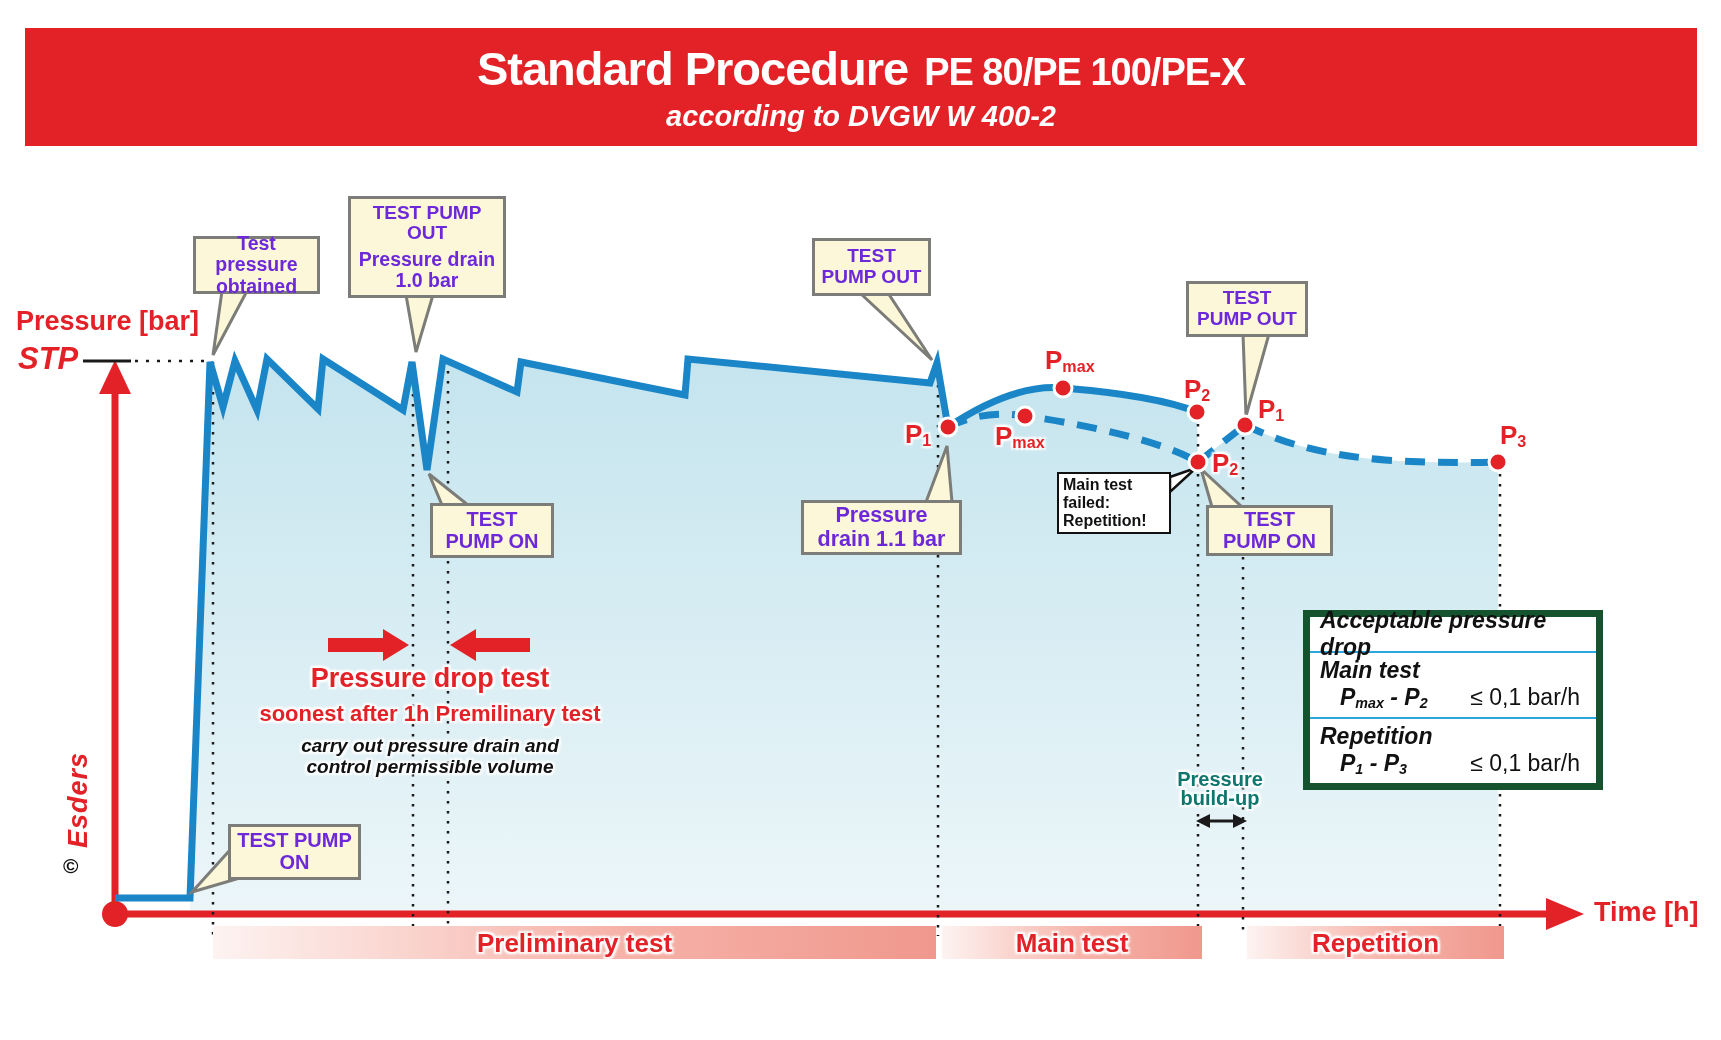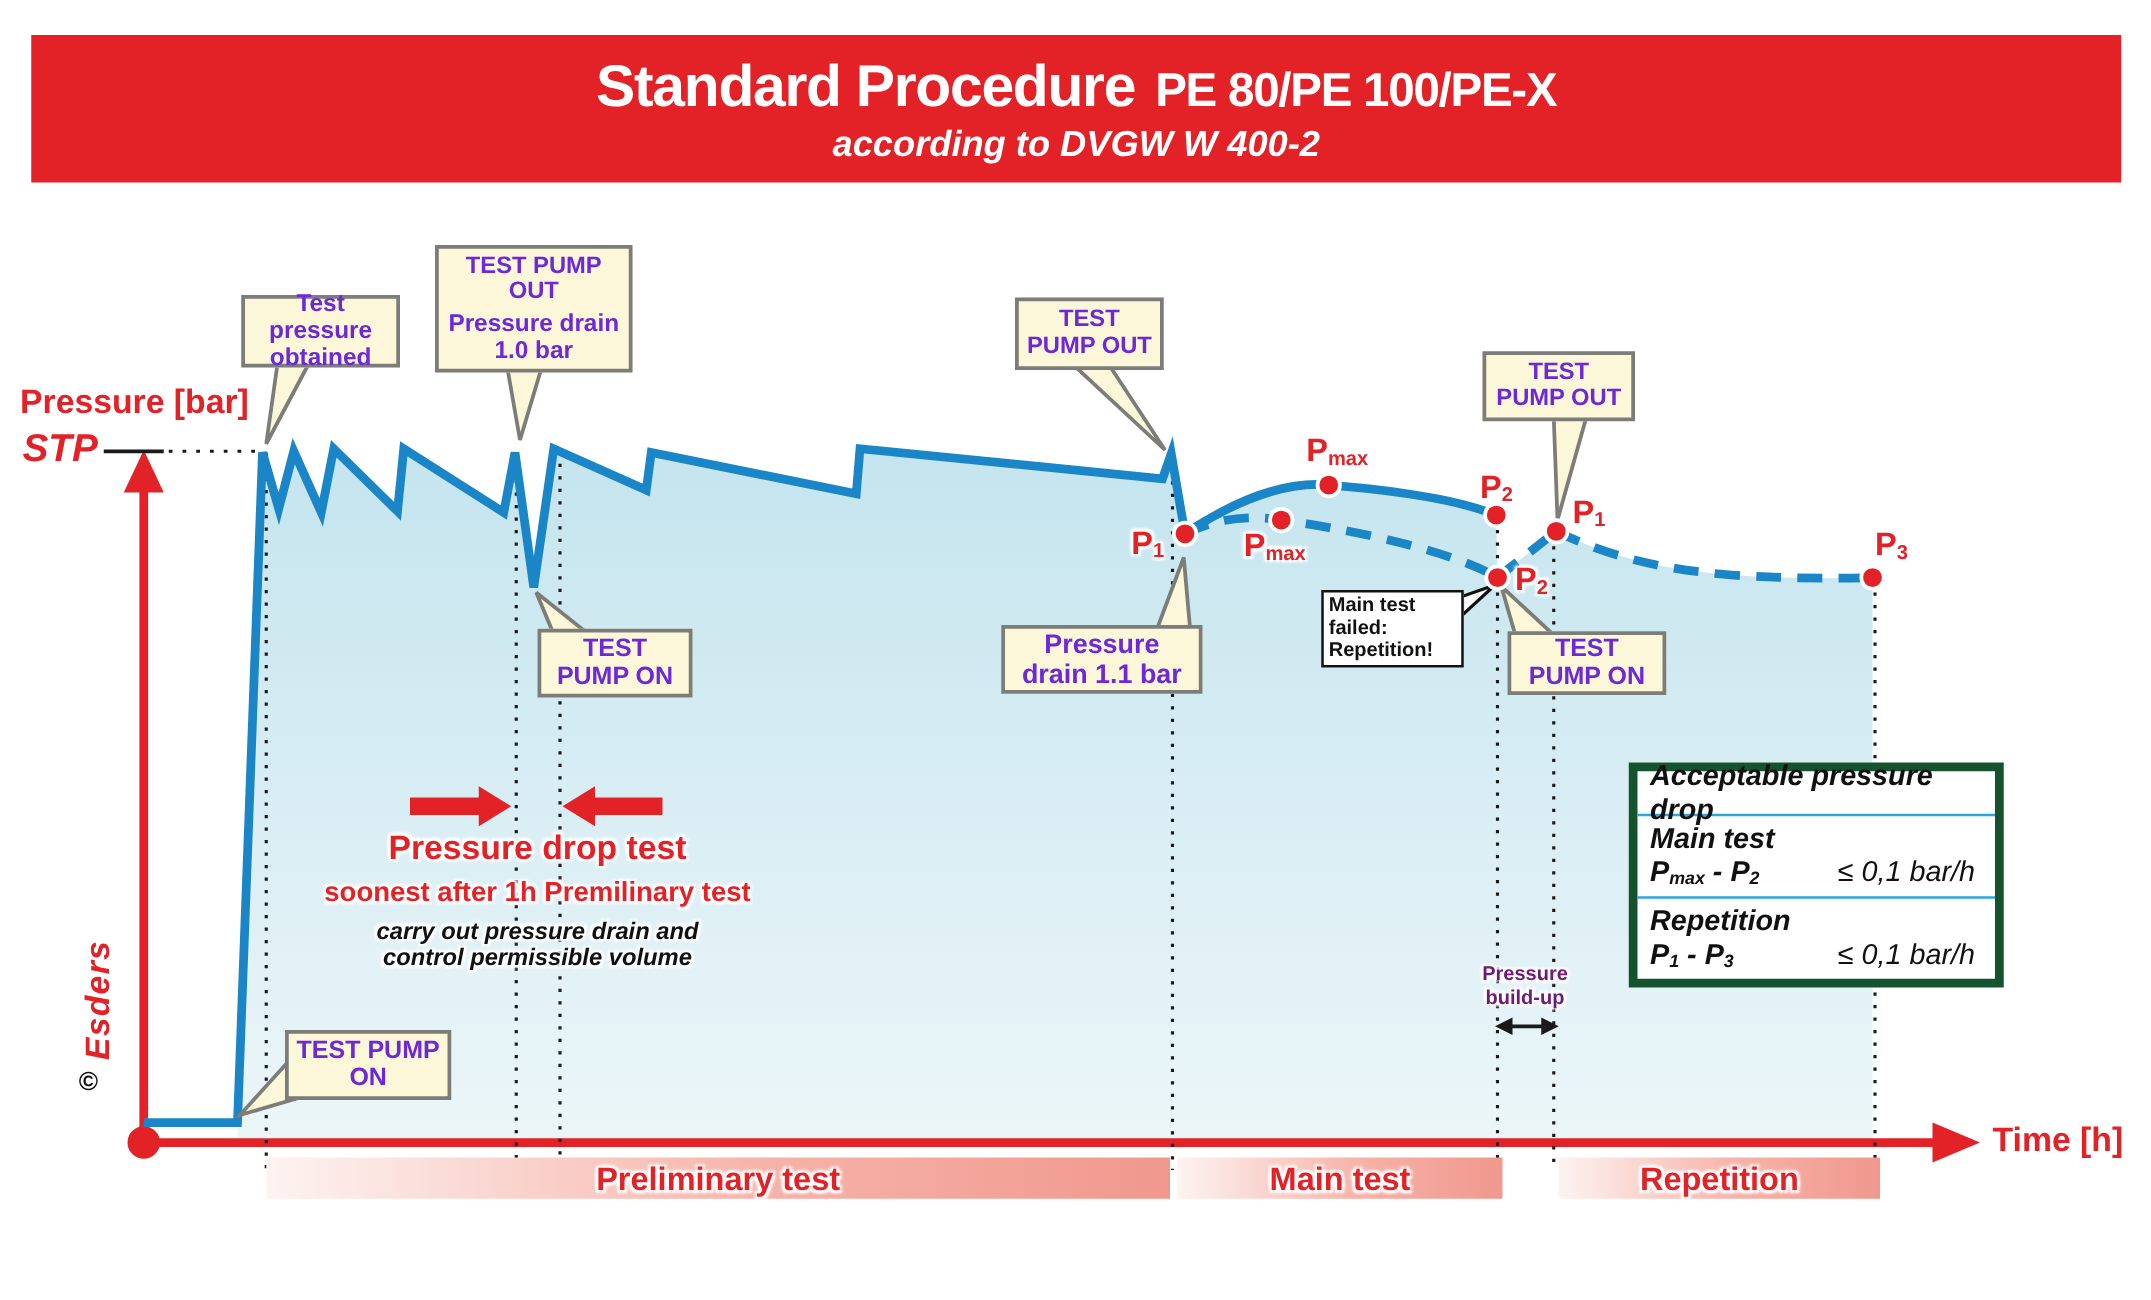--- a/index.html
+++ b/index.html
@@ -33,33 +33,33 @@
   .plab{position:absolute;color:#e32228;font-weight:bold;font-size:26px;line-height:1;}
 
   
   .drop-title{position:absolute;left:255px;top:663px;width:350px;text-align:center;
       color:#e32228;font-weight:bold;font-size:27px;}
   .drop-sub{position:absolute;left:205px;top:701px;width:450px;text-align:center;
       color:#e32228;font-weight:bold;font-size:22px;}
   .drop-note{position:absolute;left:230px;width:400px;text-align:center;color:#111;
       font-weight:bold;font-style:italic;font-size:19px;line-height:20px;}
 
-  .buildup{position:absolute;left:1175px;top:770px;width:90px;text-align:center;color:#701a75;
-      font-weight:bold;font-size:16px;line-height:19px;}
+  .buildup{position:absolute;left:1175px;top:770px;width:90px;text-align:center;color:#0f766e;
+      font-weight:bold;font-size:20px;line-height:19px;}
 
   
   .legend{position:absolute;left:1303px;top:610px;width:300px;background:#fff;border:7px solid #14532d;color:#111;}
   .legend .hdr{height:36px;display:flex;align-items:center;padding-left:10px;border-bottom:2px solid #2aa7e0;
       font-size:23px;font-weight:bold;font-style:italic;}
   .legend .row{padding:4px 10px 6px 10px;border-bottom:2px solid #2aa7e0;}
   .legend .row:last-child{border-bottom:none;}
   .legend .rlabel{font-size:23px;font-weight:bold;font-style:italic;line-height:26px;}
   .legend .fline{display:flex;align-items:baseline;font-size:23px;line-height:28px;}
-  .legend .formula{font-weight:bold;font-style:italic;}
-  .legend .val{font-style:italic;margin-left:auto;padding-right:6px;}
+  .legend .formula{font-weight:bold;font-style:italic;margin-left:20px;}
+  .legend .val{margin-left:auto;padding-right:6px;}
 
   
   .band{position:absolute;top:926px;height:33px;display:flex;align-items:center;justify-content:center;
       background:linear-gradient(to right,#fdf3f1 0%,#f6b3a9 55%,#f0988d 100%);
       color:#e32228;font-weight:bold;font-size:26px;line-height:1;}
 
   
   .esders{position:absolute;left:18px;top:785px;width:120px;height:30px;text-align:center;
       transform:rotate(-90deg);color:#e32228;font-weight:bold;font-style:italic;font-size:27px;letter-spacing:1px;}
   .copyright{position:absolute;left:63px;top:854px;color:#111;font-size:21px;font-weight:bold;}

